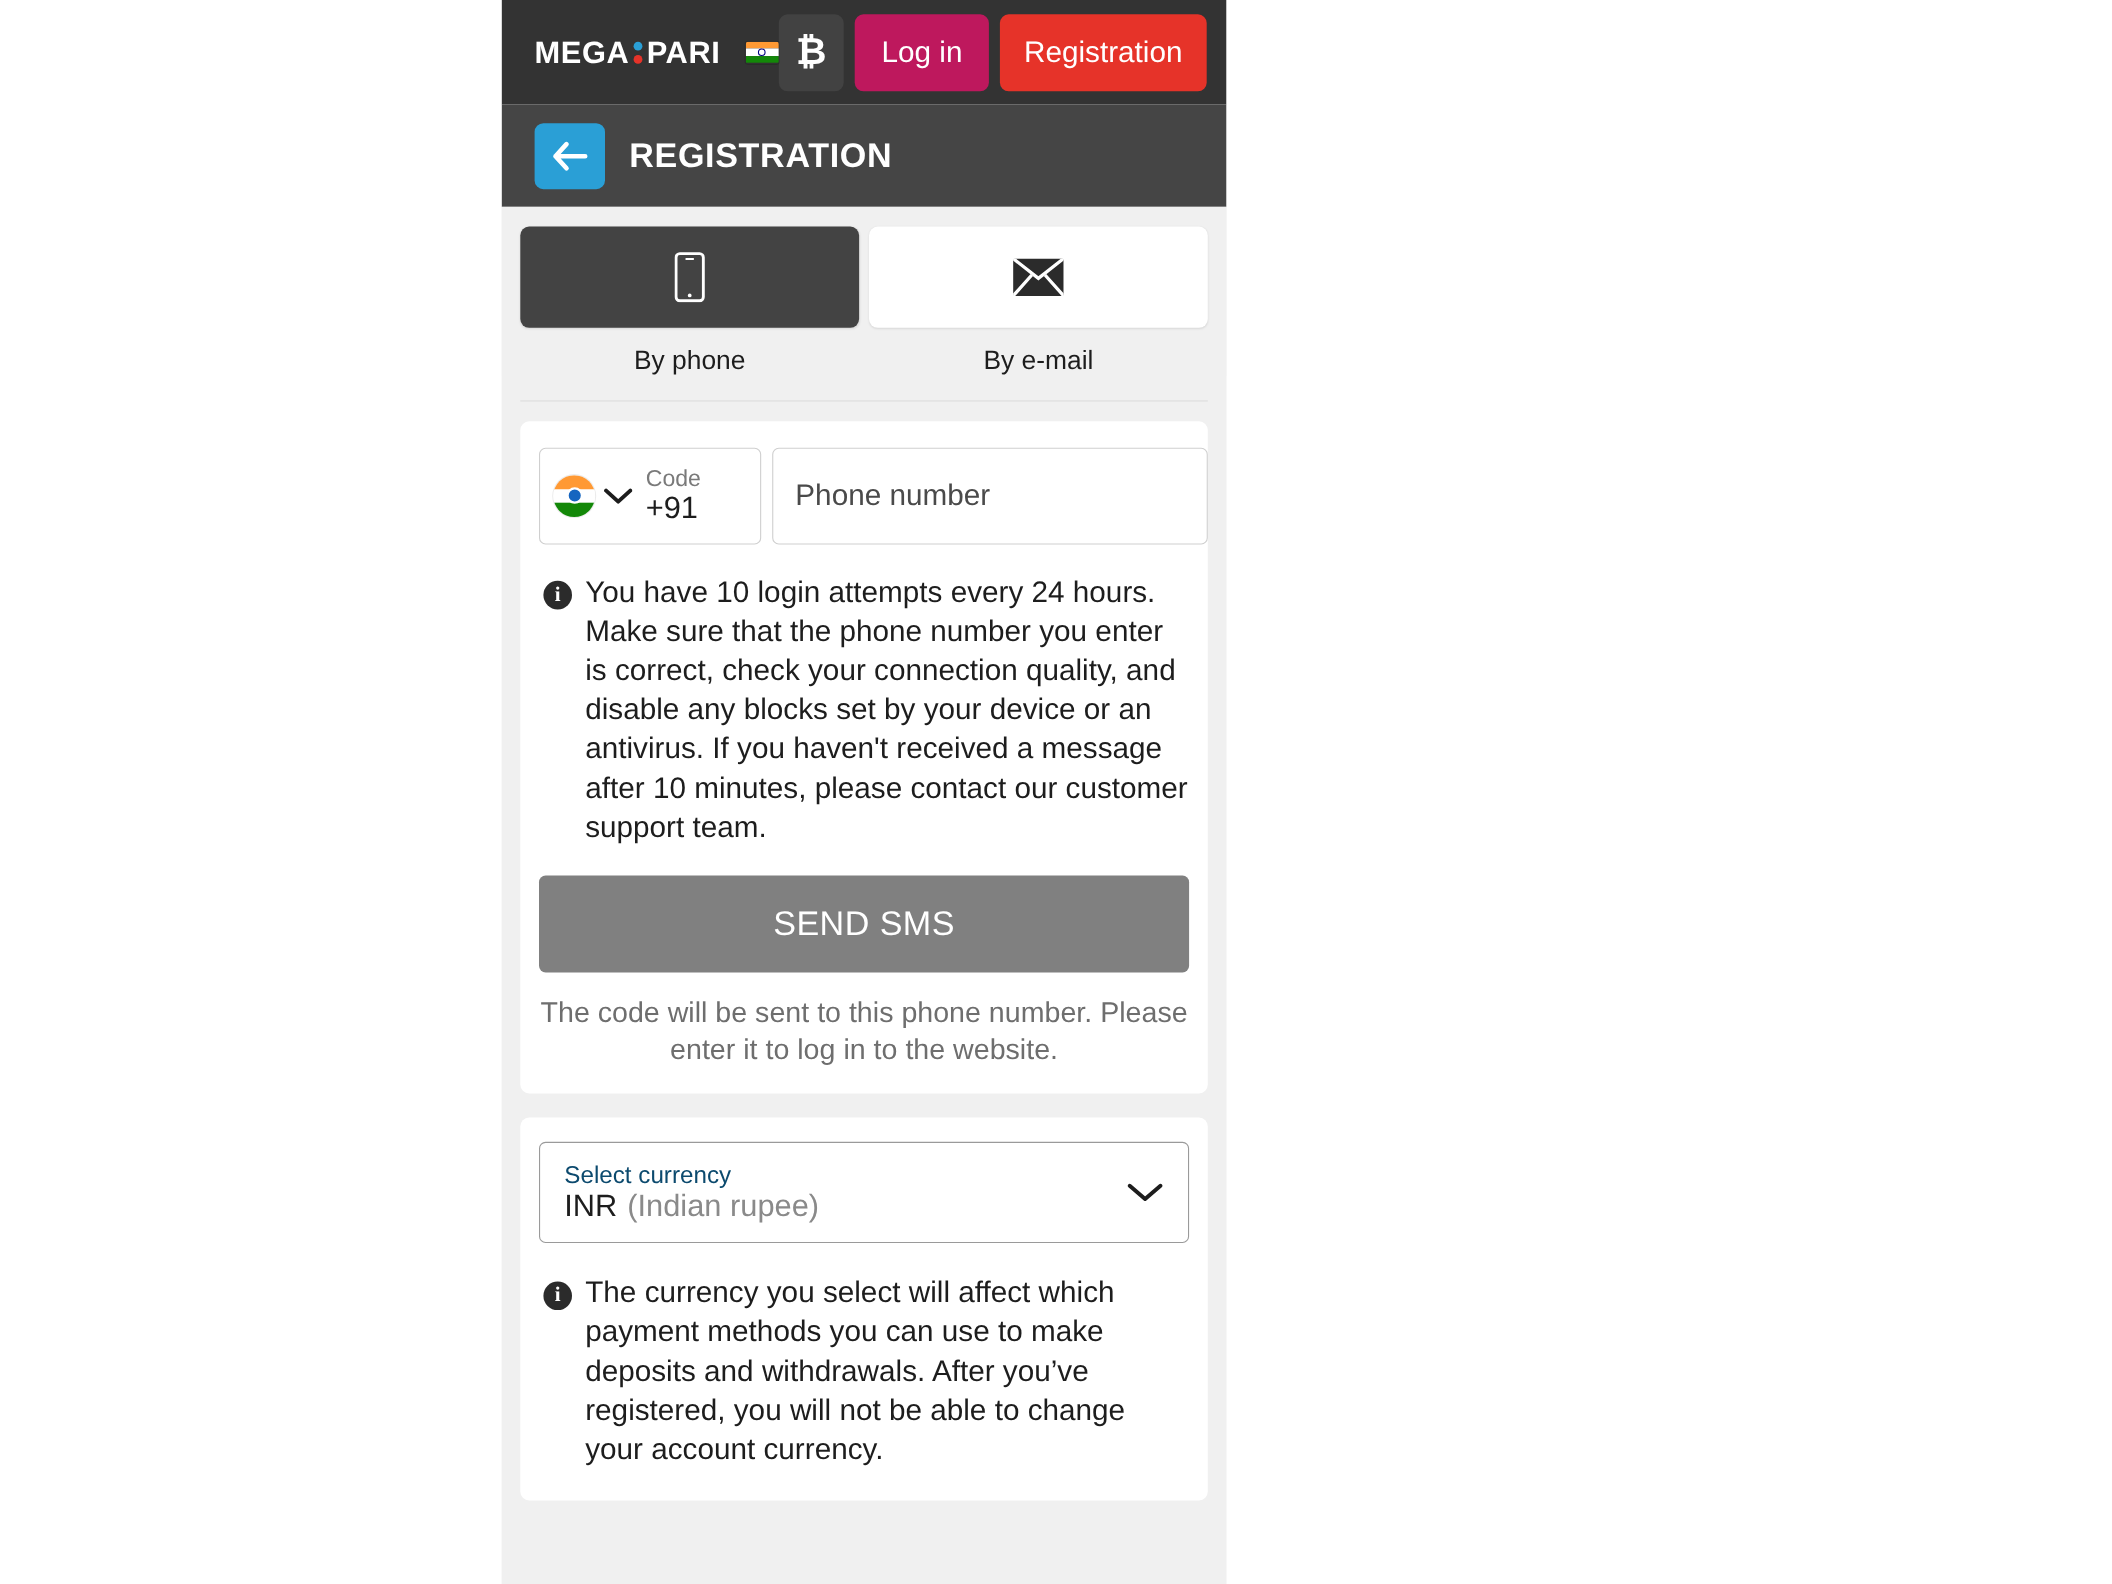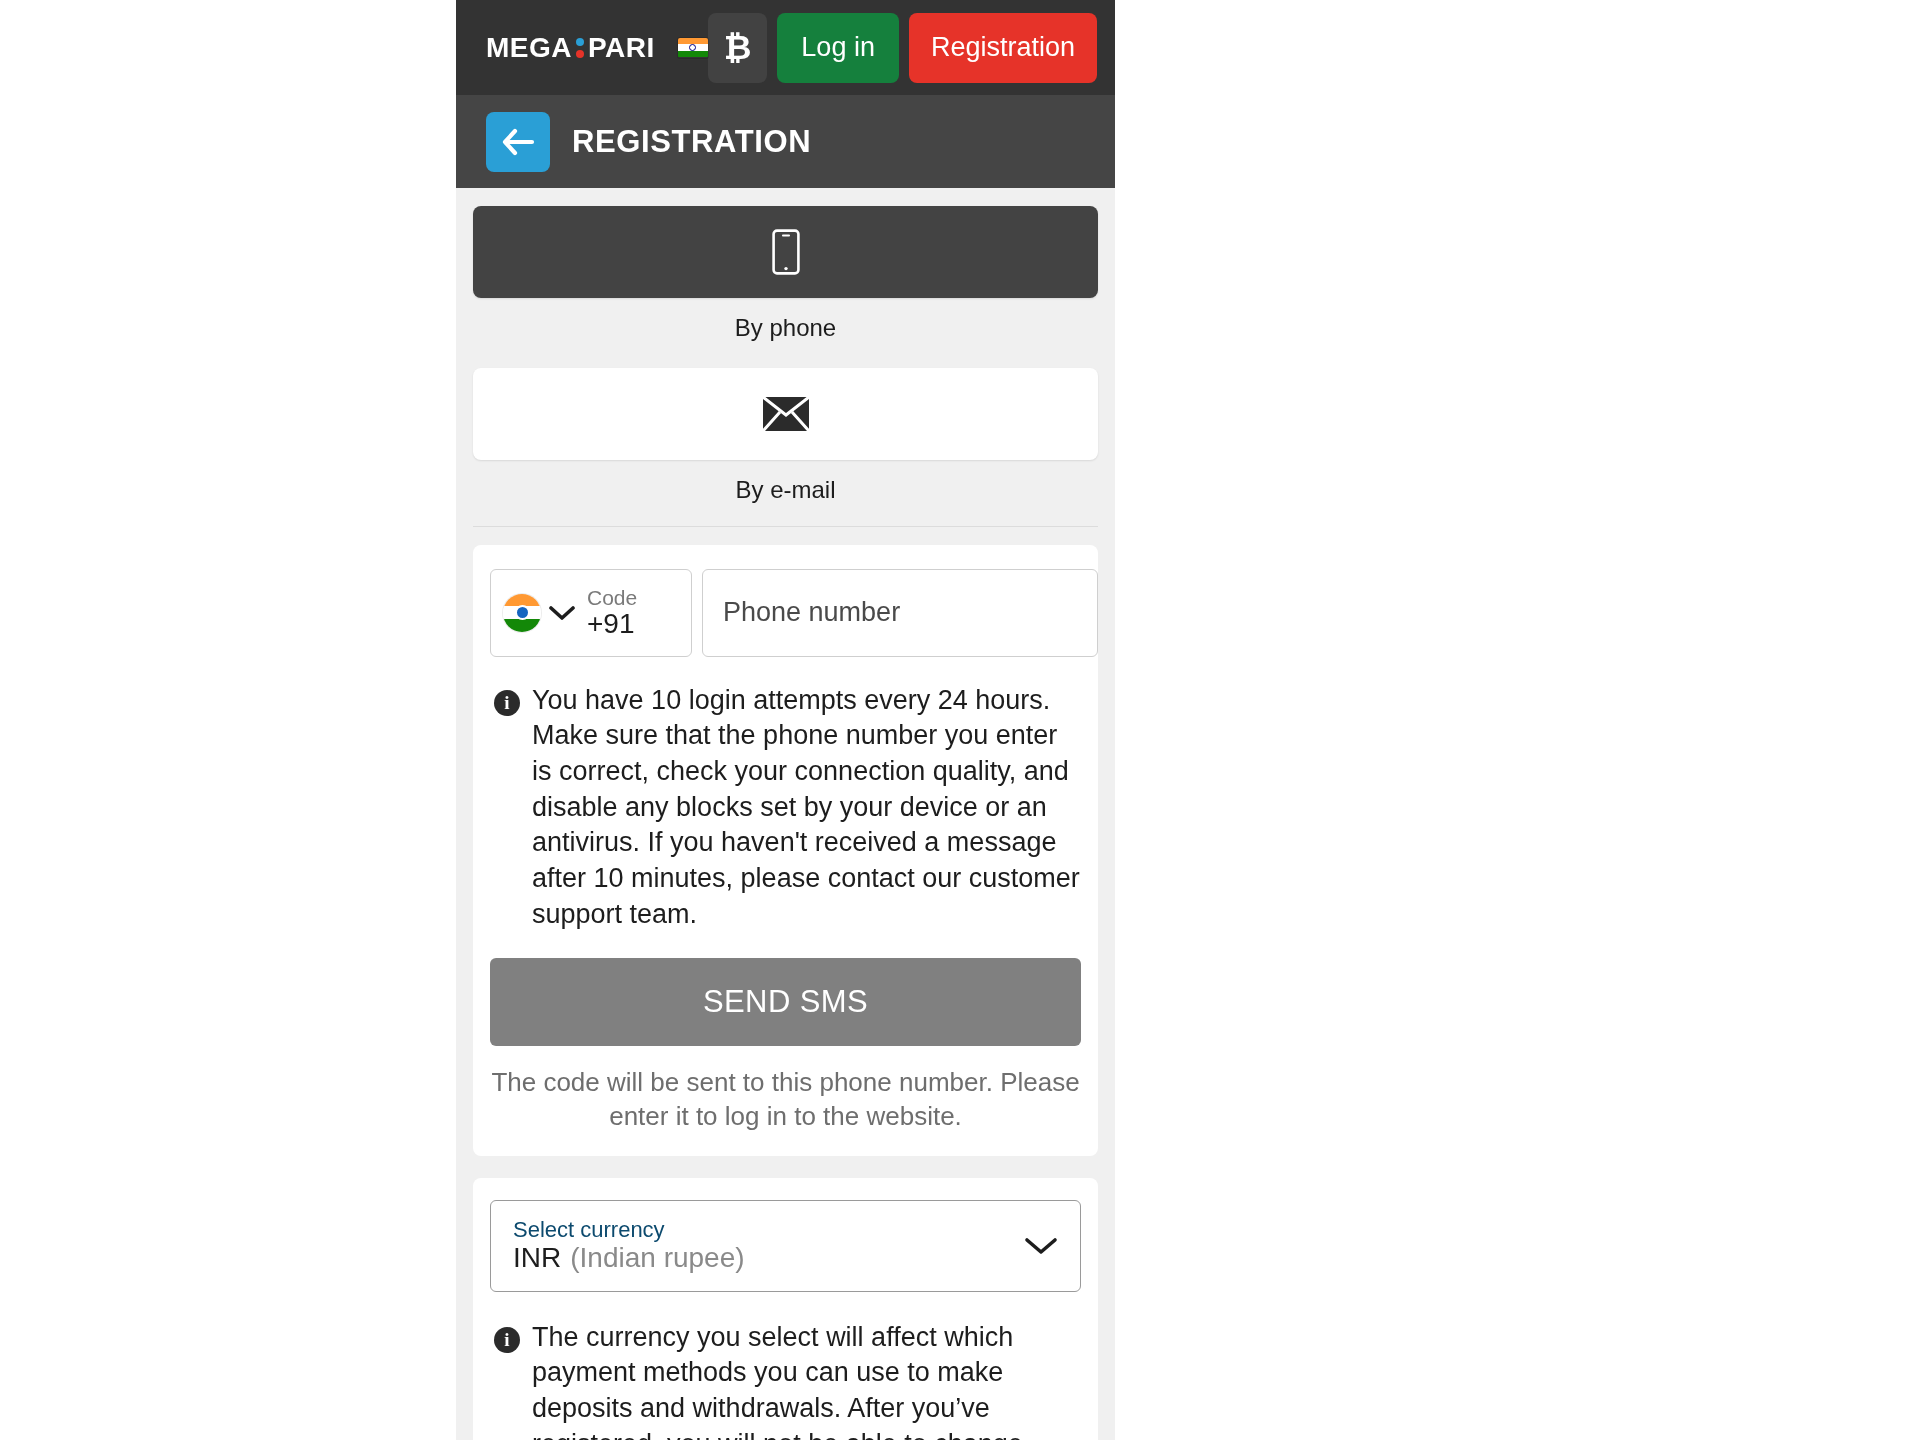--- a/index.html
+++ b/index.html
@@ -88,21 +88,21 @@
     color: #ffffff;
     font-size: 34px;
     font-weight: bold;
     margin-right: 10px;
     cursor: pointer;
   }
 
   .btn-login {
     height: 70px;
     padding: 0 24px;
-    background: #15803d;
+    background: #be185d;
     border-radius: 8px;
     display: flex; align-items: center; justify-content: center;
     color: #ffffff;
     font-size: 27px;
     margin-right: 10px;
     cursor: pointer;
     white-space: nowrap;
   }
 
   .btn-registration {
@@ -139,22 +139,21 @@
     color: #ffffff;
     font-size: 31px;
     font-weight: bold;
     letter-spacing: 0.6px;
   }
 
   
   .tabs-wrap { padding: 18px 17px 0 17px; background:#f0f0f0; }
   .tabs {
     display: flex;
-    gap: 26px;
-    flex-direction: column;
+    gap: 9px;
   }
   .tab {
     flex: 1 1 0;
     display: flex;
     flex-direction: column;
     align-items: center;
     cursor: pointer;
   }
   .tab-card {
     width: 100%;

